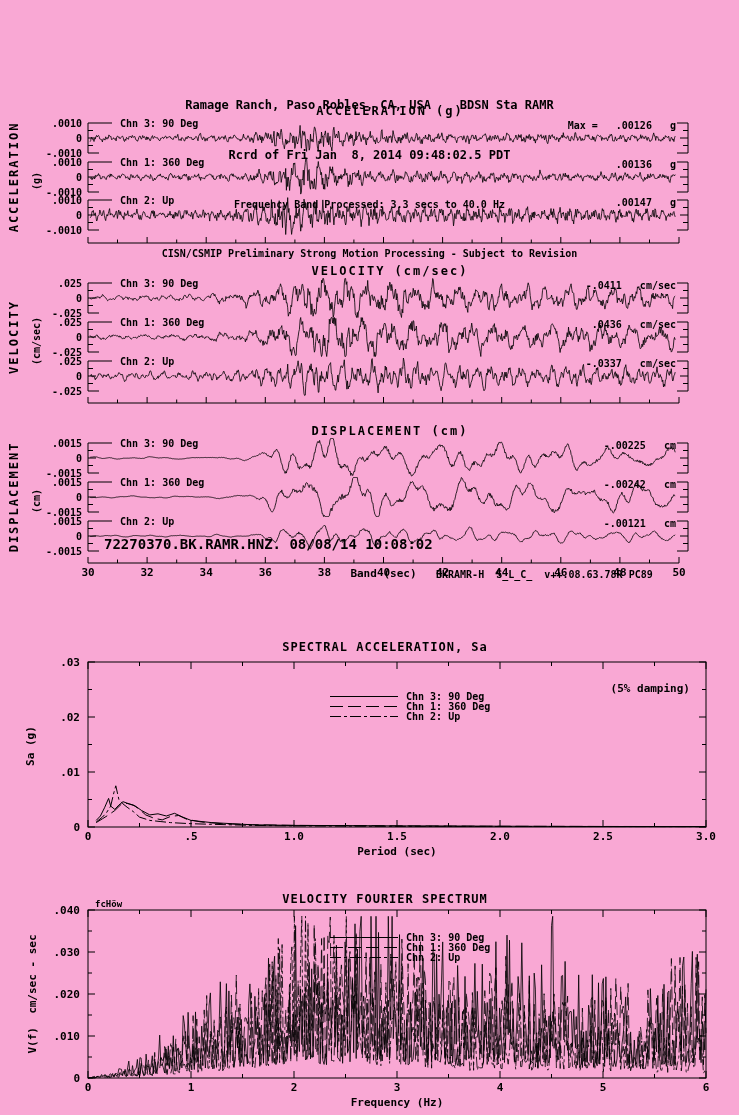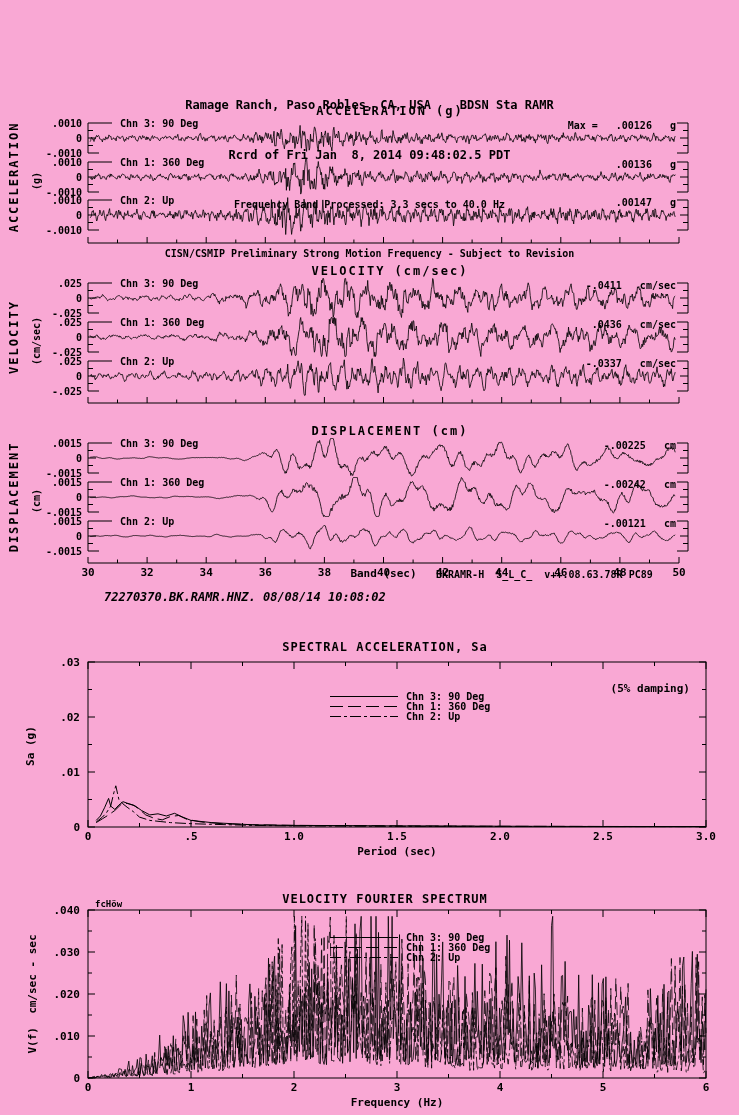--- a/index.html
+++ b/index.html
@@ -1,36 +1,36 @@
 <!DOCTYPE html>
 <html><head>
 <meta charset="utf-8">
 <style>
   html,body{margin:0;padding:0;background:#fff;}
   #page{position:relative;width:739px;height:1115px;background:#f9a8d4;overflow:hidden;
         font-family:"DejaVu Sans Mono",monospace;font-weight:bold;color:#000;}
   .header{position:absolute;top:61px;left:0;width:739px;text-align:center;white-space:pre;}
   .h1{font-size:12px;line-height:12px;}
   .h2{font-size:10px;line-height:11px;}
-  .footer-left{position:absolute;top:590px;left:104px;font-size:12px;white-space:pre;font-style:italic;}
+  .footer-left{position:absolute;top:536px;left:104px;font-size:14px;white-space:pre;}
   .footer-center{position:absolute;top:567px;left:88px;width:591px;text-align:center;font-size:11px;white-space:pre;}
   .footer-right{position:absolute;top:569px;left:436px;width:240px;font-size:10px;white-space:pre;}
   svg{position:absolute;left:0;display:block;overflow:visible;}
   svg text{font-family:"DejaVu Sans Mono",monospace;font-weight:bold;fill:#000;white-space:pre;}
   #ts-svg{top:103px;} #sa-svg{top:635px;} #ff-svg{top:885px;}
 </style>
 </head>
 <body>
 
 <div id="page">
   <div class="header">
     <div class="h1">Ramage Ranch, Paso Robles, CA, USA    BDSN Sta RAMR</div>
     <div class="h1">Rcrd of Fri Jan  8, 2014 09:48:02.5 PDT</div>
     <div class="h2">Frequency Band Processed: 3.3 secs to 40.0 Hz</div>
-    <div class="h2">CISN/CSMIP Preliminary Strong Motion Frequency - Subject to Revision</div>
+    <div class="h2">CISN/CSMIP Preliminary Strong Motion Processing - Subject to Revision</div>
   </div>
 
   <svg id="ts-svg" width="739" height="487" viewBox="0 103 739 487">
       <text x="390" y="115" font-size="12" text-anchor="middle" xml:space="preserve" letter-spacing="2">ACCELERATION (g)</text>
       <text x="18" y="177" font-size="12" text-anchor="middle" xml:space="preserve" letter-spacing="2" transform="rotate(-90 18 177)">ACCELERATION</text>
       <text x="40" y="181" font-size="10" text-anchor="middle" xml:space="preserve" transform="rotate(-90 40 181)">(g)</text>
       <text x="82" y="127" font-size="10" text-anchor="end" xml:space="preserve">.0010</text>
       <text x="82" y="142" font-size="10" text-anchor="end" xml:space="preserve">0</text>
       <text x="82" y="157" font-size="10" text-anchor="end" xml:space="preserve">-.0010</text>
       <path d="M88 123 V153 M88 123 h24 M88 130.5 h5 M88 138 h8 M88 145.5 h5 M88 153 h11" fill="none" stroke="#000" stroke-width="1"></path>

